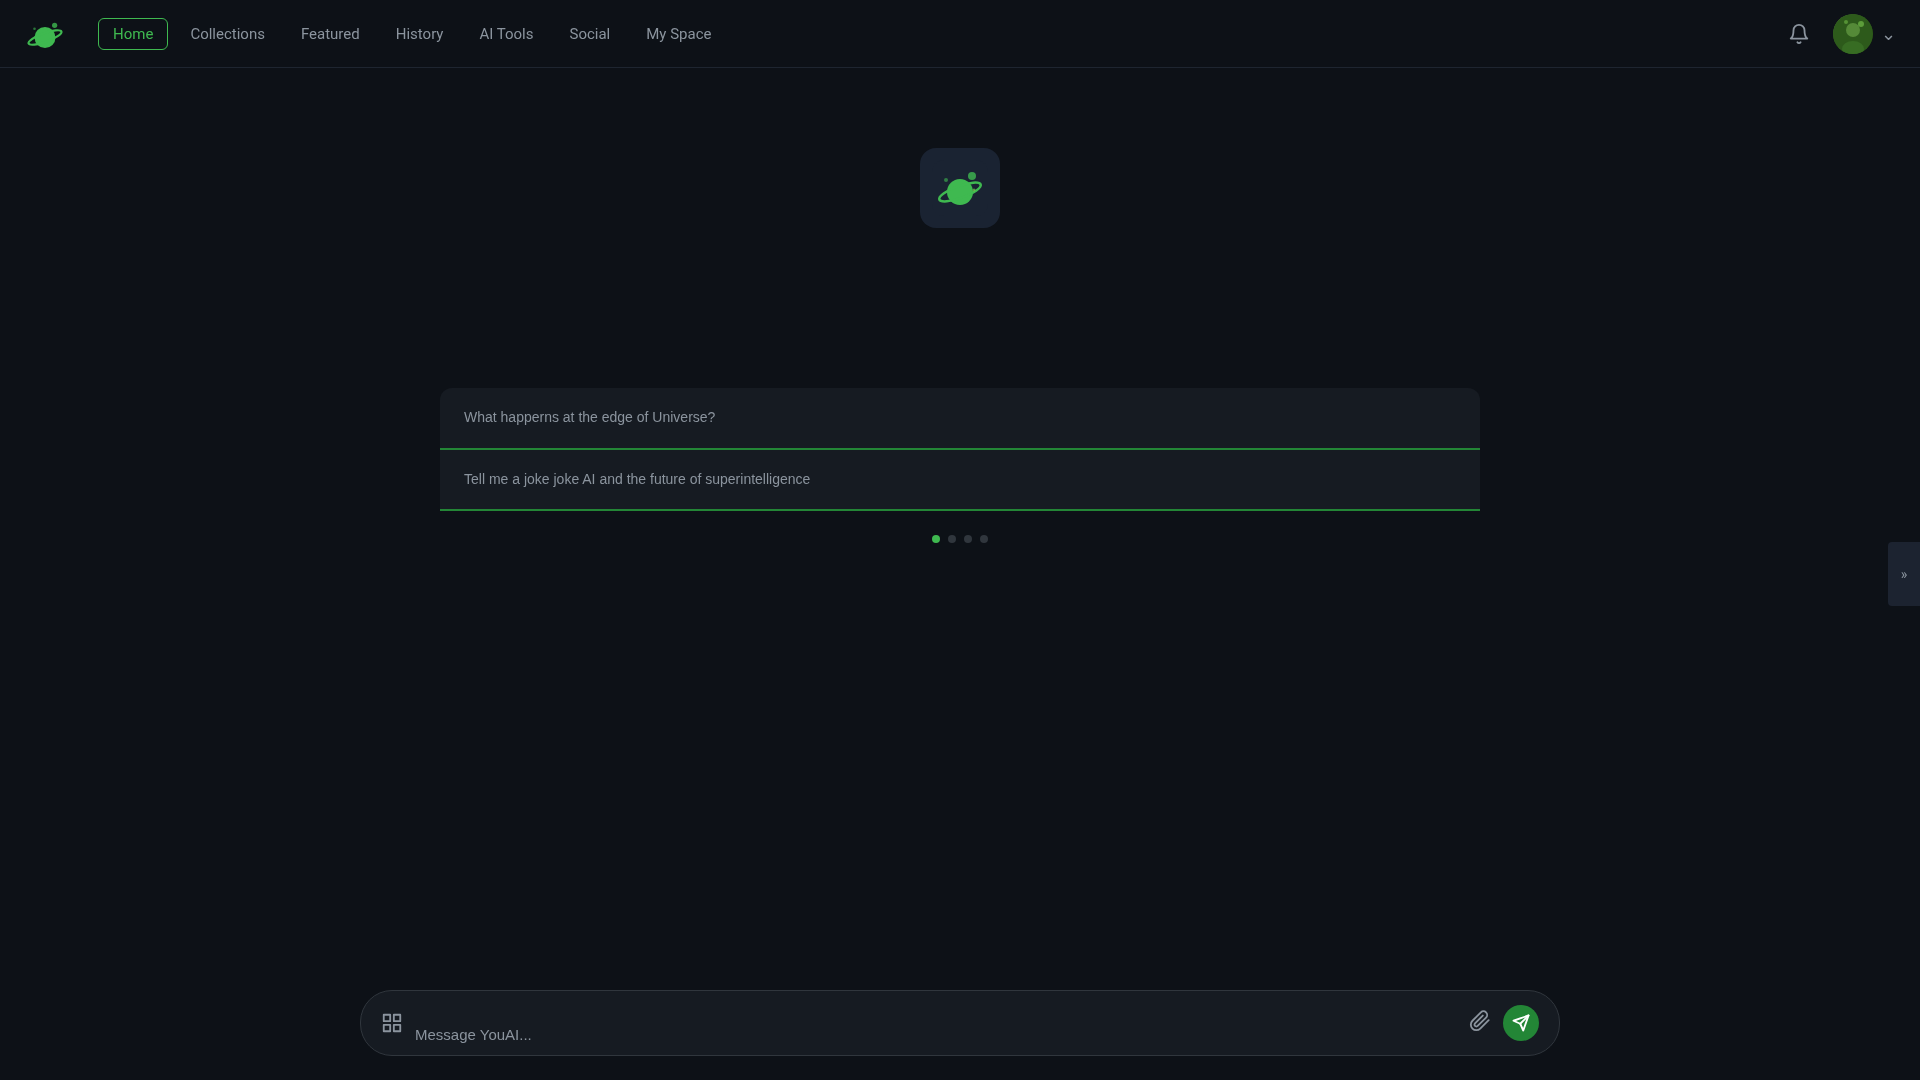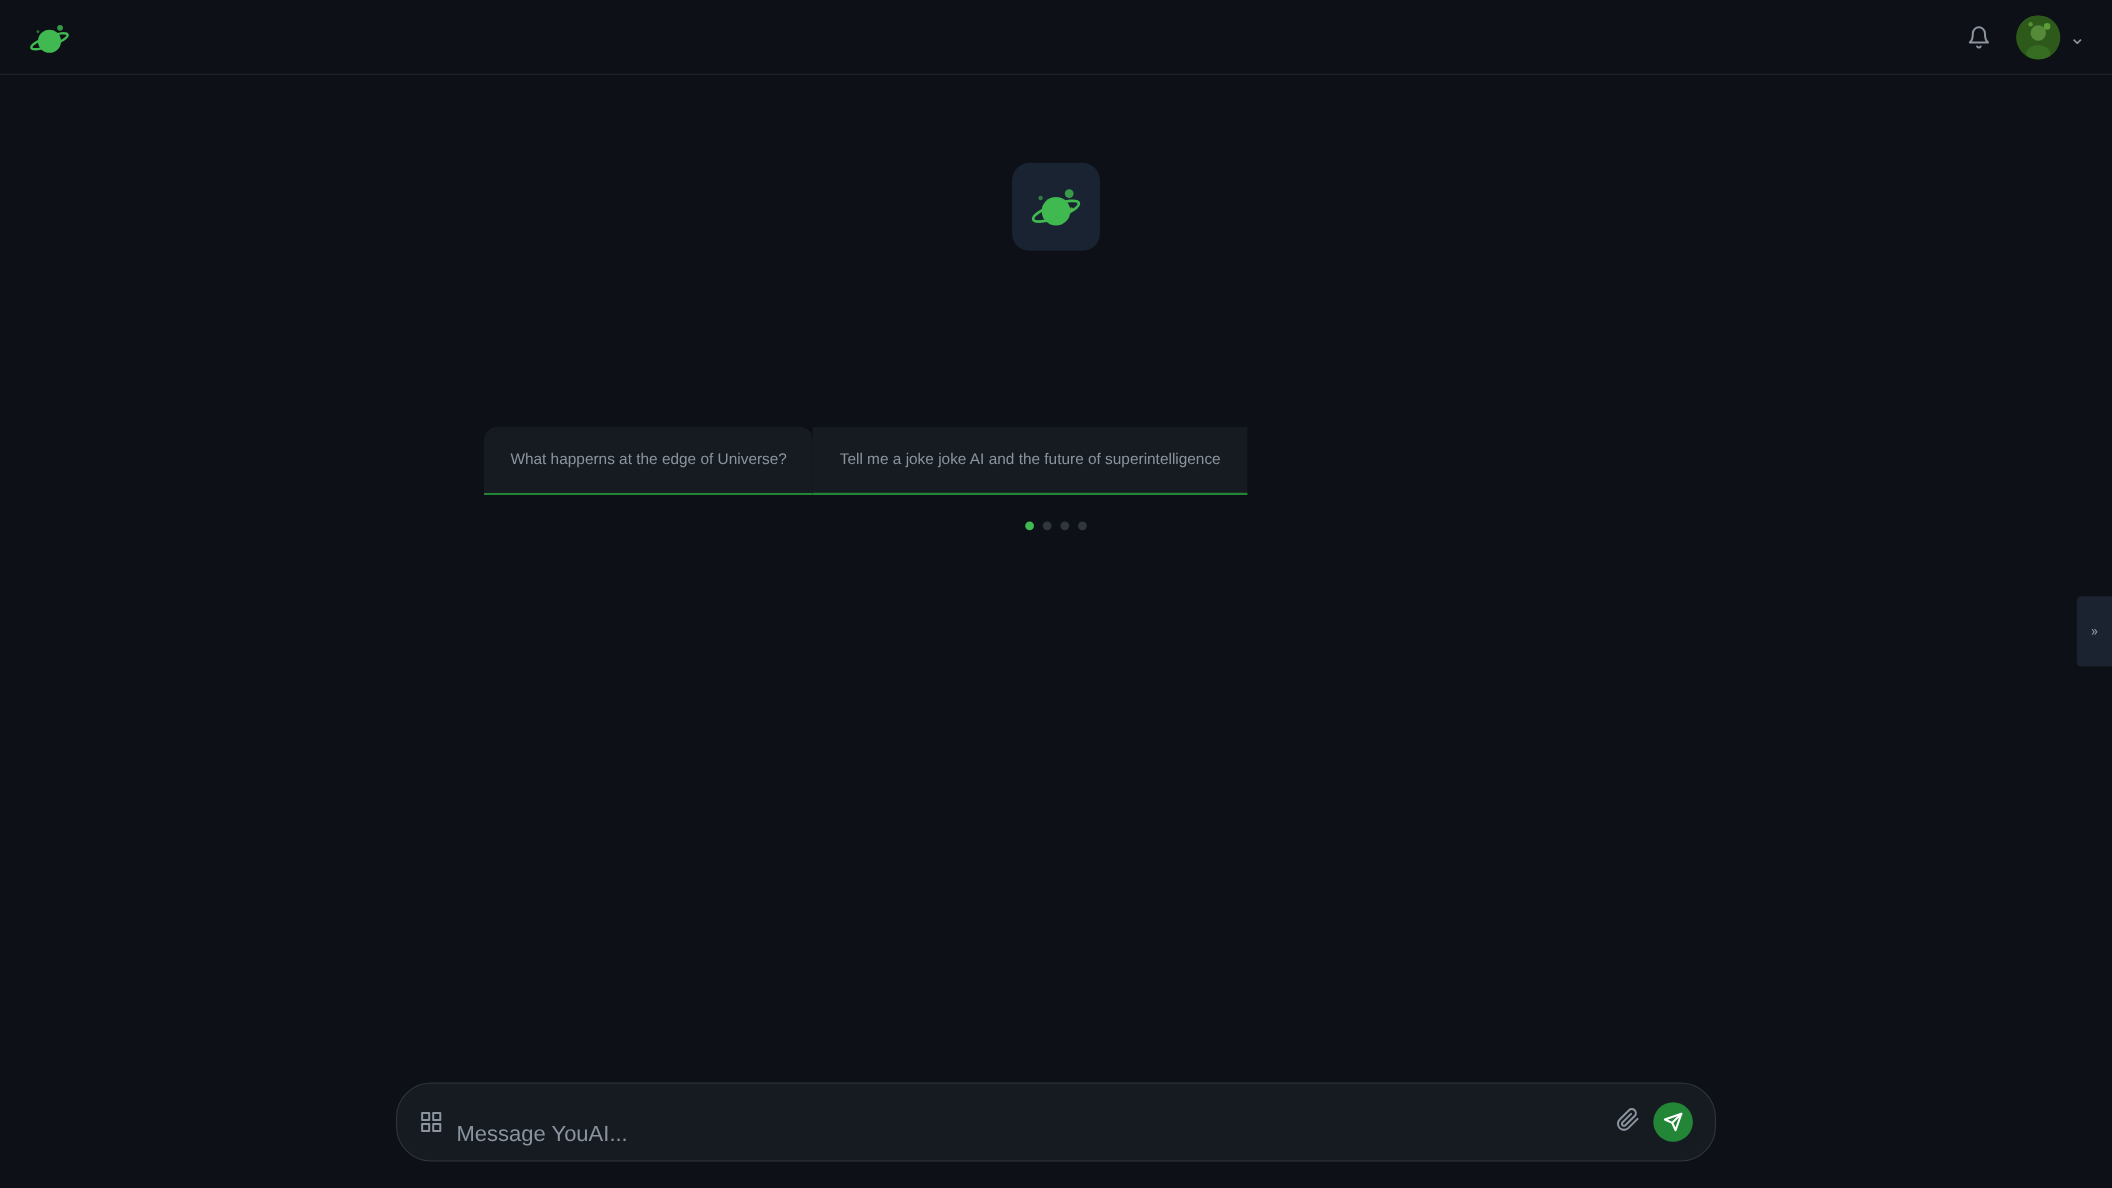--- a/index.html
+++ b/index.html
@@ -136,21 +136,21 @@
     .center-logo svg {
       width: 56px;
       height: 56px;
     }
 
     
     .suggestions-container {
       margin-top: 160px;
       width: 1040px;
       display: flex;
-      flex-direction: row;
+      flex-direction: column;
       gap: 0;
     }
 
     .suggestion-card {
       background-color: #161b22;
       border: none;
       border-bottom: 2px solid #238636;
       padding: 20px 24px;
       color: #8b949e;
       font-size: 14px;
@@ -228,21 +228,21 @@
       display: flex;
       align-items: center;
     }
 
     .input-field {
       flex: 1;
       background: transparent;
       border: none;
       outline: none;
       color: #84cc16;
-      font-size: 20px;
+      font-size: 15px;
       margin-top: 23px;
     }
 
     .input-field::placeholder {
       color: #8b949e;
     }
 
     .input-actions {
       display: flex;
       align-items: center;
@@ -275,20 +275,29 @@
   <div class="header-left">
     <div class="logo">
       <svg class="logo-icon" viewBox="0 0 48 48">
         <circle cx="24" cy="28" r="12" fill="#3fb950"></circle>
         <ellipse cx="24" cy="28" rx="20" ry="5" fill="none" stroke="#3fb950" stroke-width="2.5" transform="rotate(-20 24 28)"></ellipse>
         <circle cx="35" cy="14" r="3" fill="#3fb950" opacity="0.8"></circle>
         <circle cx="12" cy="18" r="1.5" fill="#3fb950" opacity="0.6"></circle>
       </svg>
     </div>
 
+    <nav>
+      <div class="nav-item active">Home</div>
+      <div class="nav-item">Collections</div>
+      <div class="nav-item">Featured</div>
+      <div class="nav-item">History</div>
+      <div class="nav-item">AI Tools</div>
+      <div class="nav-item">Social</div>
+      <div class="nav-item">My Space</div>
+    </nav>
   </div>
 
   <div class="header-right">
     <div class="bell-btn">
       <svg width="22" height="22" viewBox="0 0 24 24" fill="none" stroke="#8b949e" stroke-width="2" stroke-linecap="round" stroke-linejoin="round">
         <path d="M18 8A6 6 0 0 0 6 8c0 7-3 9-3 9h18s-3-2-3-9"></path>
         <path d="M13.73 21a2 2 0 0 1-3.46 0"></path>
       </svg>
     </div>
     <div class="avatar-container">

